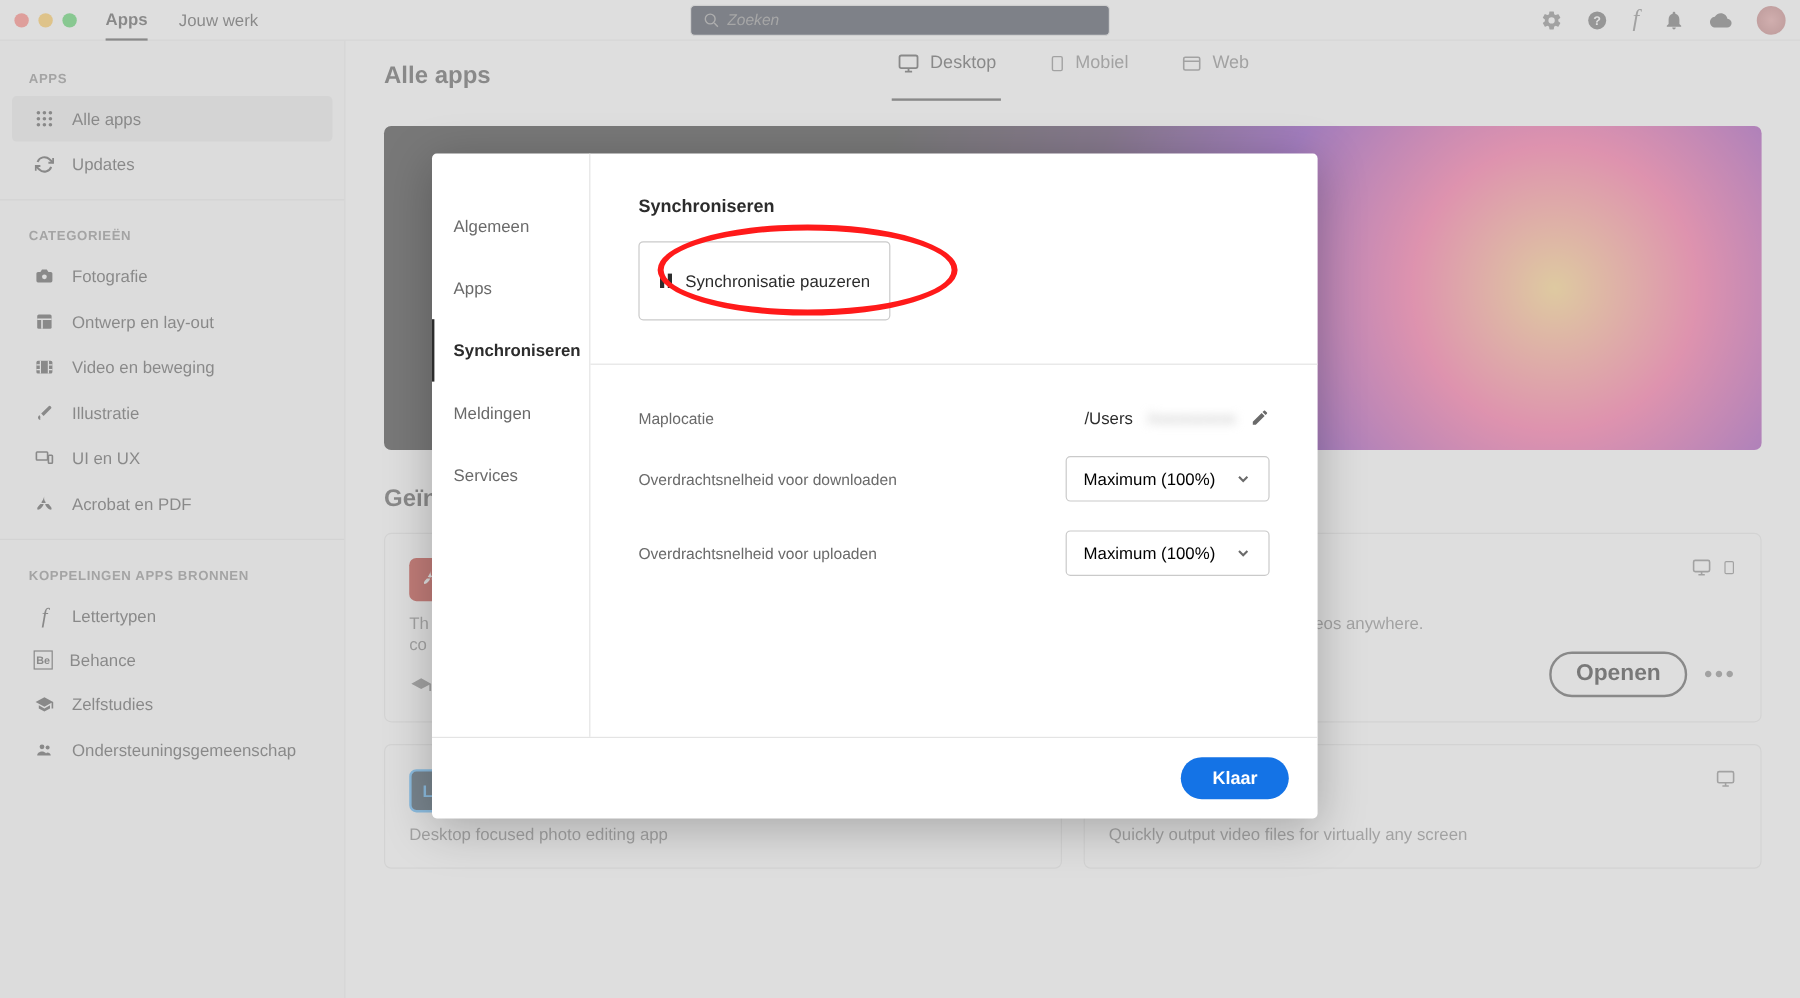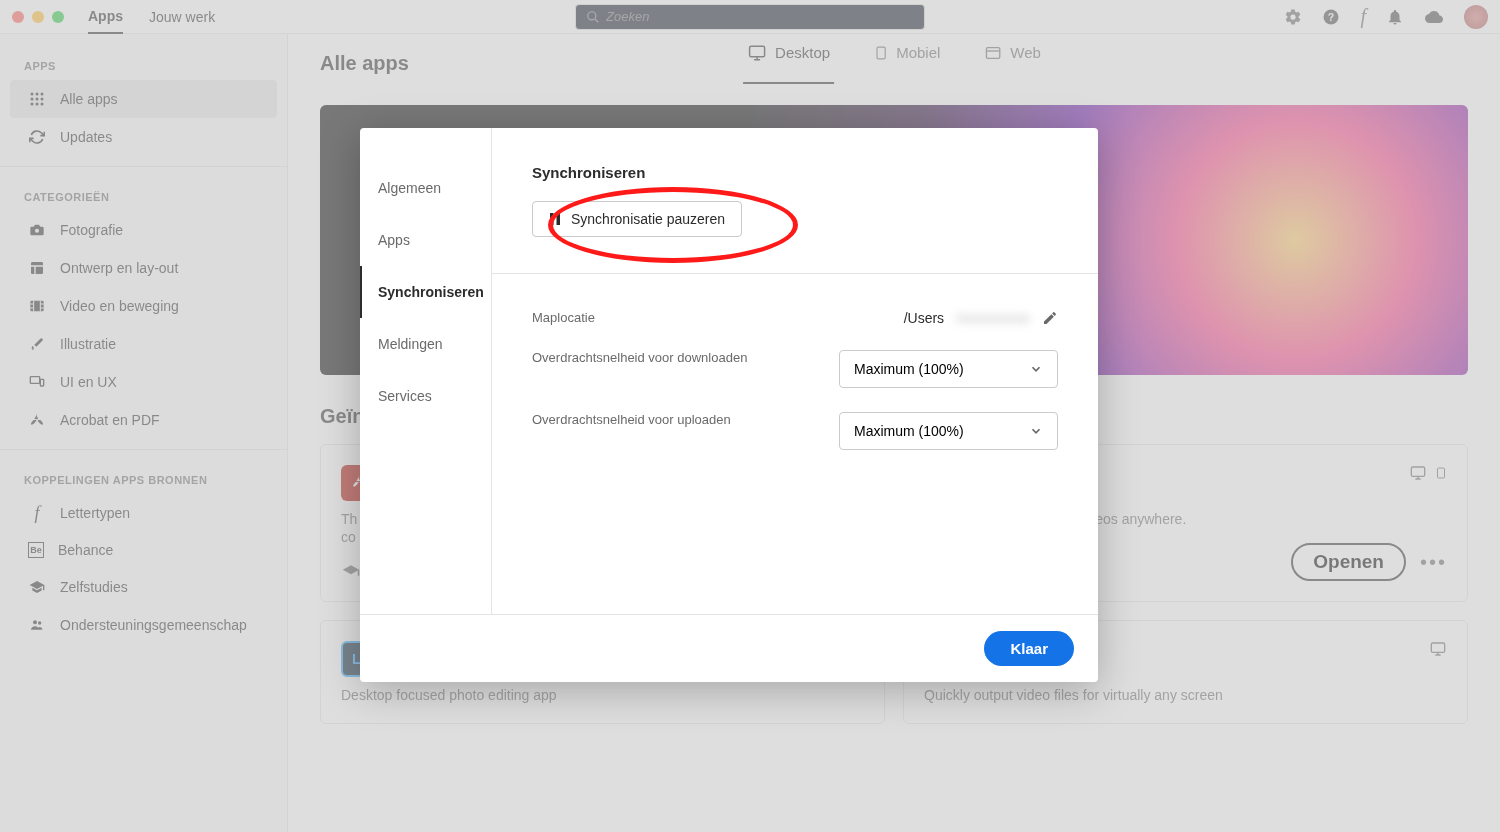--- a/index.html
+++ b/index.html
@@ -49,28 +49,28 @@
 .more{margin-left:14px;font-size:20px;color:#6a6a6a;cursor:pointer;letter-spacing:2px}
 
 .overlay{position:absolute;inset:0;background:rgba(200,200,200,.6);z-index:50}
 .modal{position:absolute;left:360px;top:128px;width:738px;height:554px;background:#fff;border-radius:4px;box-shadow:0 8px 40px rgba(0,0,0,.25);display:flex;flex-direction:column;z-index:60}
 .modal-body{flex:1;display:flex}
 .m-nav{width:132px;border-right:1px solid #e4e4e4;padding-top:34px}
 .m-nav-item{padding:18px 18px;font-size:14px;color:#6a6a6a;cursor:pointer}
 .m-nav-item.active{color:#2c2c2c;font-weight:600;border-left:2px solid #2c2c2c;padding-left:16px}
 .m-content{flex:1;padding:36px 40px}
 .m-h{font-size:15px;font-weight:700;color:#2c2c2c;margin-bottom:20px}
-.pause-btn{display:inline-flex;align-items:center;gap:10px;border:1px solid #cacaca;border-radius:4px;padding:9px 16px;font-size:14px;color:#2c2c2c;background:#fff;cursor:pointer}
+.pause-btn{display:inline-flex;align-items:center;gap:10px;border:1px solid #cacaca;border-radius:4px;padding:24px 16px;font-size:14px;color:#2c2c2c;background:#fff;cursor:pointer}
 .m-sep{height:1px;background:#e4e4e4;margin:36px -40px}
-.m-row{display:flex;align-items:flex-start;margin-bottom:24px}
+.m-row{display:flex;align-items:center;margin-bottom:24px}
 .m-label{font-size:13px;color:#6a6a6a;flex:1}
 .m-val{font-size:14px;color:#2c2c2c;display:flex;align-items:center;gap:12px}
 .blur{filter:blur(4px);color:#bbb}
 .pencil{color:#6a6a6a;cursor:pointer;font-size:16px}
-.sel{border:1px solid #cacaca;border-radius:4px;padding:10px 14px;width:219px;display:flex;align-items:center;justify-content:space-between;font-size:14px;cursor:pointer}
+.sel{border:1px solid #cacaca;border-radius:4px;padding:10px 14px;width:170px;display:flex;align-items:center;justify-content:space-between;font-size:14px;cursor:pointer}
 .m-foot{border-top:1px solid #e4e4e4;padding:16px 24px;display:flex;justify-content:flex-end}
 .klaar{background:#1473e6;color:#fff;border:none;border-radius:20px;padding:9px 26px;font-size:15px;font-weight:600;cursor:pointer}
 .ring{position:absolute;border:5px solid #ff1a1a;border-radius:50%;width:250px;height:76px;left:548px;top:187px;z-index:70;pointer-events:none}
 svg{display:block}
 </style>
 </head>
 <body>
 
 <div class="titlebar">
   <div class="mac-dots">

